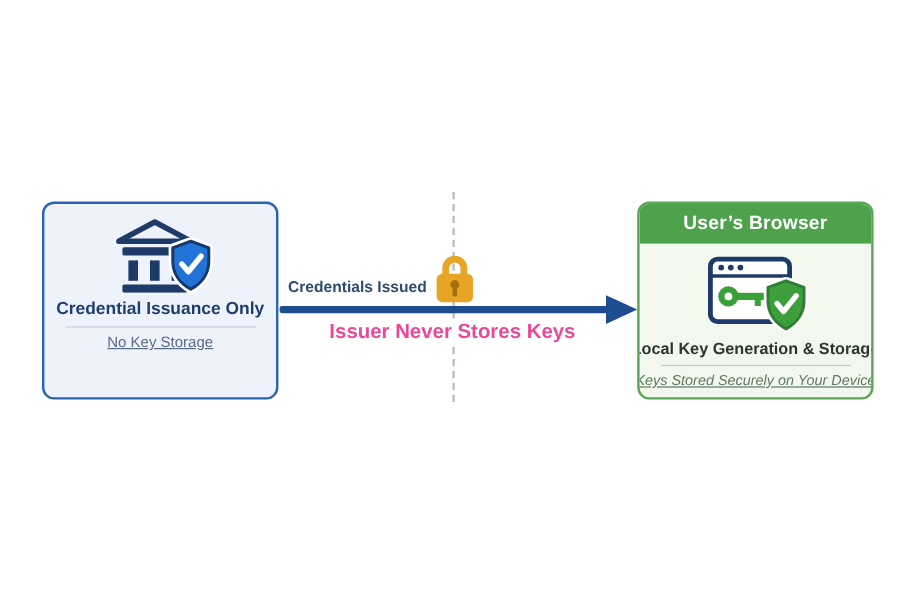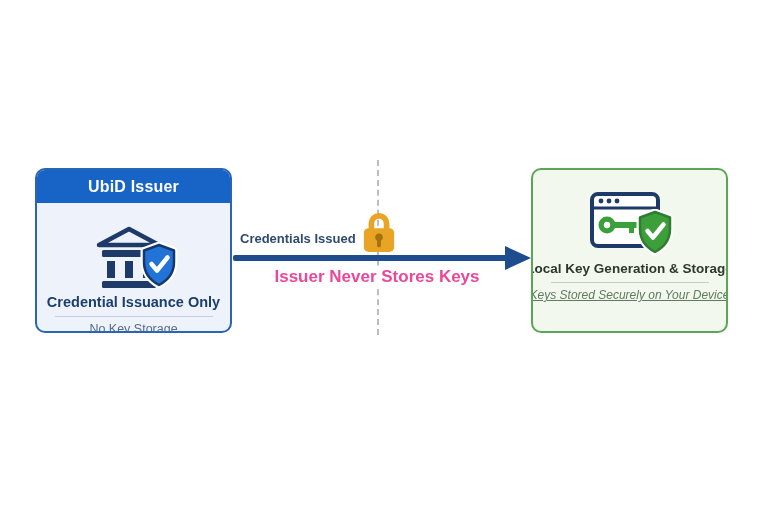--- a/index.html
+++ b/index.html
@@ -26,21 +26,21 @@
     height:33px;
     display:flex; align-items:center; justify-content:center;
     color:#ffffff; font-weight:bold; font-size:16px;
     letter-spacing:.2px;
   }
   .box.left  .box-header { background:#1863c6; }
   .box.right .box-header { background:#4ea24b; }
 
   .box-body {
     display:flex; flex-direction:column; align-items:center;
-    padding-top:19px;
+    padding-top:8px;
   }
   .icon-wrap { position:relative; width:90px; height:66px; }
   .icon-main { position:absolute; left:4px; top:2px; }
   .icon-shield { position:absolute; right:0; bottom:0; }
 
   .box-title { font-weight:bold; font-size:14.5px; margin-top:6px; white-space:nowrap; }
   .box.left  .box-title { color:#1c3e6e; }
   .box.right .box-title { color:#2b362c; font-size:13.5px; }
 
   .divider { width:158px; height:1px; margin:6px 0 5px; }
@@ -88,21 +88,20 @@
   }
 </style>
 </head>
 <body>
 
 <div>
 
   <div class="dashed-line"></div>
 
   <div class="box left">
-    <div class="box-header">UbiD Issuer</div>
     <div class="box-body">
       <div class="icon-wrap">
         <svg class="icon-main" width="72" height="64" viewBox="0 0 72 64">
           <path d="M6 21 L36 5 L66 21 Z" fill="none" stroke="#1e3a68" stroke-width="4.5" stroke-linejoin="round"></path>
           <rect x="9" y="26" width="54" height="7" rx="1.5" fill="#1e3a68"></rect>
           <rect x="14" y="37" width="8" height="17" fill="#1e3a68"></rect>
           <rect x="32" y="37" width="8" height="17" fill="#1e3a68"></rect>
           <rect x="50" y="37" width="8" height="17" fill="#1e3a68"></rect>
           <rect x="9" y="57" width="54" height="7" rx="1.5" fill="#1e3a68"></rect>
         </svg>
@@ -126,20 +125,21 @@
     <circle cx="19" cy="28.5" r="4" fill="#a3720f"></circle>
     <rect x="17" y="30" width="4" height="9" rx="1.5" fill="#a3720f"></rect>
   </svg>
 
   <div class="arrow-line"></div>
   <div class="arrow-head"></div>
 
   <div class="label-bottom">Issuer Never Stores Keys</div>
 
   <div class="box right">
+    <div class="box-header">User’s Browser</div>
     <div class="box-body">
       <div class="icon-wrap">
         <svg class="icon-main" width="74" height="60" viewBox="0 0 74 60">
           <rect x="3" y="3" width="66" height="52" rx="6" fill="#ffffff" stroke="#1e3a68" stroke-width="4"></rect>
           <line x1="3" y1="17" x2="69" y2="17" stroke="#1e3a68" stroke-width="3"></line>
           <circle cx="12" cy="10" r="2.4" fill="#1e3a68"></circle>
           <circle cx="20" cy="10" r="2.4" fill="#1e3a68"></circle>
           <circle cx="28" cy="10" r="2.4" fill="#1e3a68"></circle>
           <circle cx="18" cy="34" r="8.5" fill="#3aa03a"></circle>
           <circle cx="18" cy="34" r="3.2" fill="#ffffff"></circle>

